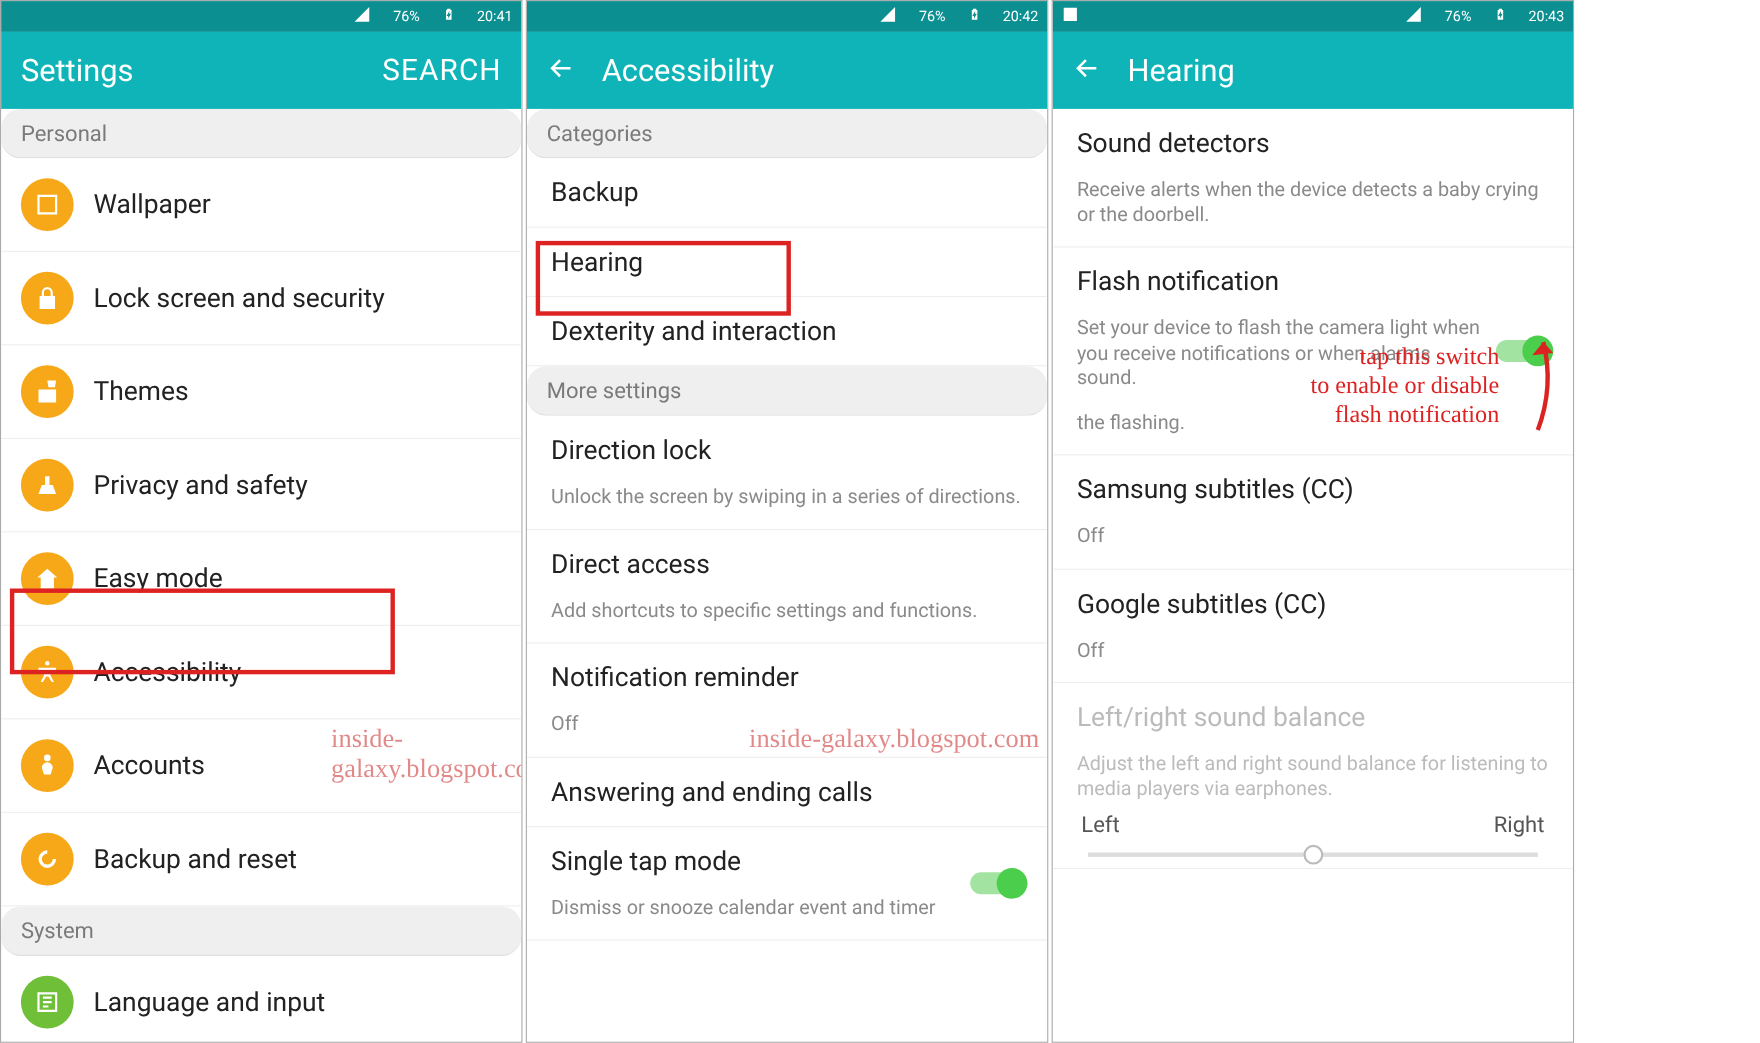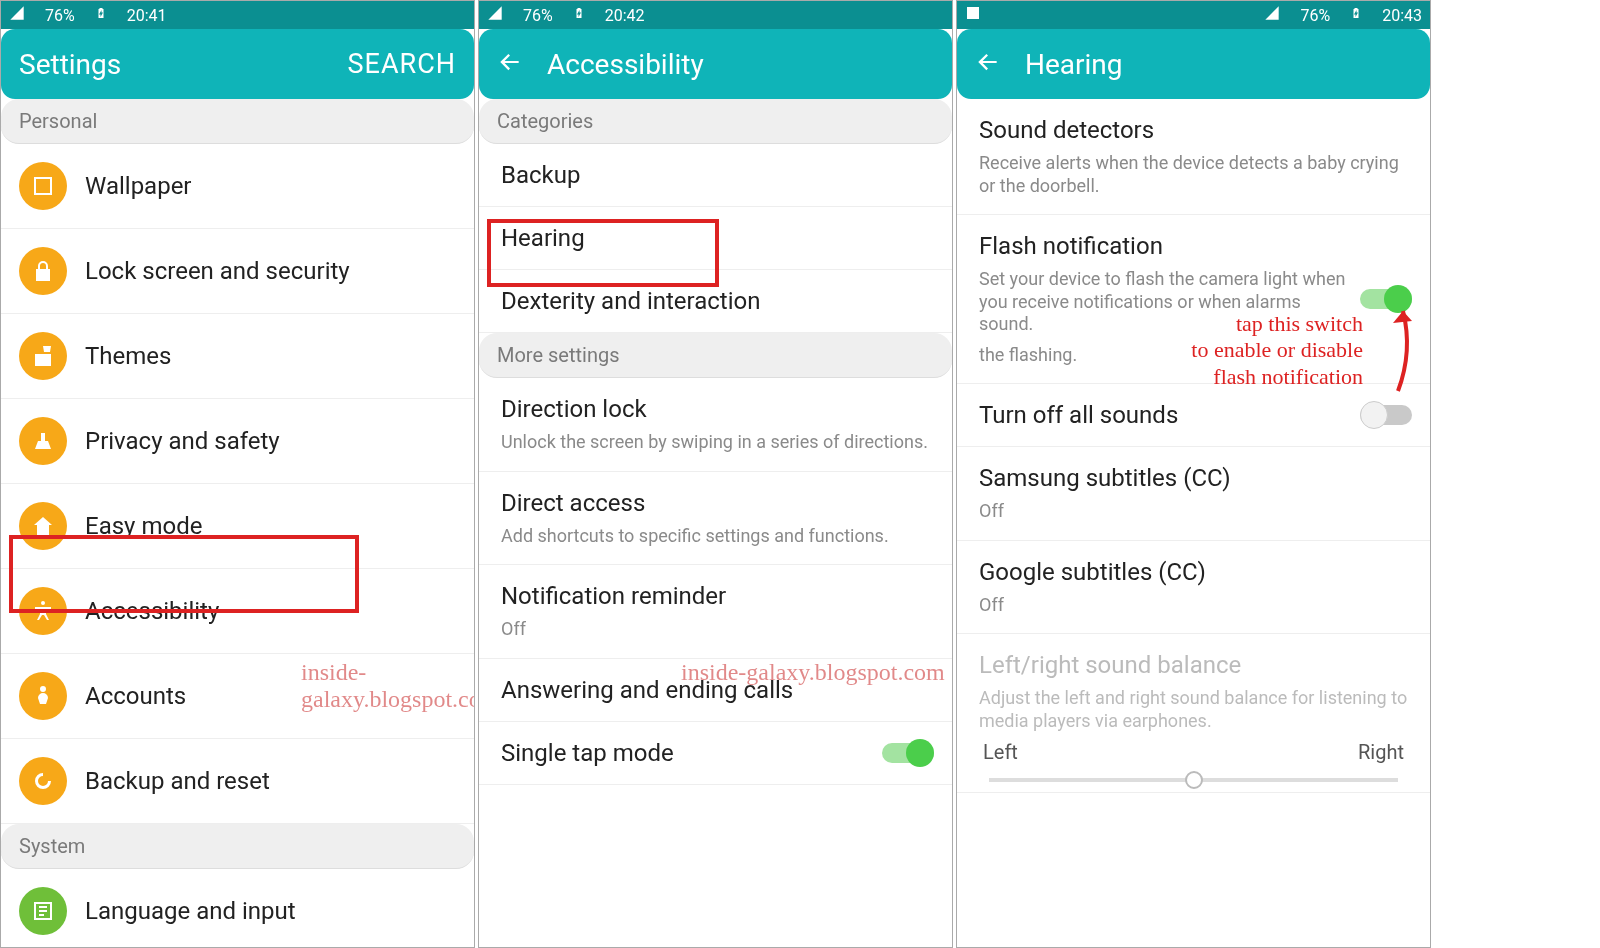--- a/index.html
+++ b/index.html
@@ -21,40 +21,39 @@
     overflow: hidden;
     flex: 0 0 475px;
   }
   .screen + .screen { margin-left: 3px; }
 
   
   .statusbar {
     height: 28px;
     background: #0b8f91;
     color: #fff;
-    font-size: 16px;
+    font-size: 13px;
     display: flex;
     align-items: center;
-    justify-content: flex-start;
+    justify-content: flex-end;
     padding: 0 8px;
     gap: 20px;
   }
   .statusbar .left-icons { margin-right: auto; display: flex; gap: 6px; }
   .statusbar svg { fill: #fff; }
 
   
   .actionbar {
     height: 70px;
     background: #0fb4b8;
     color: #fff;
     display: flex;
     align-items: center;
     padding: 0 18px;
     gap: 24px;
-    border-radius: 14px;
   }
   .actionbar .title { font-size: 28px; font-weight: 400; }
   .actionbar .search { margin-left: auto; font-size: 27px; letter-spacing: 1px; }
   .actionbar .back svg { width: 26px; height: 26px; fill: #fff; }
 
   
   .section-hdr {
     background: #efefef;
     color: #7a7a7a;
     font-size: 20px;
@@ -84,21 +83,21 @@
   .row .icon svg { width: 24px; height: 24px; fill: #fff; }
   .row .lbl { font-size: 24px; color: #222; }
 
   
   .row2 {
     padding: 17px 22px;
     border-bottom: 1px solid #eee;
     position: relative;
   }
   .row2 .title { font-size: 24px; color: #222; }
-  .row2 .sub   { font-size: 18px; color: #8a8a8a; margin-top: 8px; line-height: 1.25; }
+  .row2 .sub   { font-size: 18px; color: #8a8a8a; margin-top: 18px; line-height: 1.25; }
   .row2 .sub.disabled { color: #bbb; }
   .row2.disabled .title { color: #bbb; }
 
   .row2 .switch {
     position: absolute;
     right: 18px;
     top: 50%;
     transform: translateY(-50%);
     width: 52px; height: 28px;
   }
@@ -297,20 +296,21 @@
   </div>
   <div class="row2">
     <div class="title">Notification reminder</div>
     <div class="sub">Off</div>
   </div>
   <div class="row2">
     <div class="title">Answering and ending calls</div>
   </div>
   <div class="row2">
     <div class="title">Single tap mode</div>
+    <div class="sub">Dismiss or snooze calendar event and timer</div>
     <div class="switch on">
         <div class="track"></div>
         <div class="knob"></div>
       </div>
   </div>
 
   <div class="hl" style="left:8px; top:218px; width:232px; height:68px;"></div>
   <div class="wm" style="left:202px; top:658px;">inside-galaxy.blogspot.com</div>
 </div>
 
@@ -343,27 +343,20 @@
   </div>
   <div class="row2" style="padding-right:80px;">
     <div class="title">Flash notification</div>
     <div class="sub">Set your device to flash the camera light when you receive notifications or when alarms sound.</div>
     <div class="sub">the flashing.</div>
     <div class="switch on">
         <div class="track"></div>
         <div class="knob"></div>
       </div>
   </div>
-  <div class="row2" style="padding-right:80px;">
-    <div class="title">Turn off all sounds</div>
-    <div class="switch off">
-        <div class="track"></div>
-        <div class="knob"></div>
-      </div>
-  </div>
   <div class="row2">
     <div class="title">Samsung subtitles (CC)</div>
     <div class="sub">Off</div>
   </div>
   <div class="row2">
     <div class="title">Google subtitles (CC)</div>
     <div class="sub">Off</div>
   </div>
   <div class="row2 disabled slider-row">
     <div class="title">Left/right sound balance</div>

